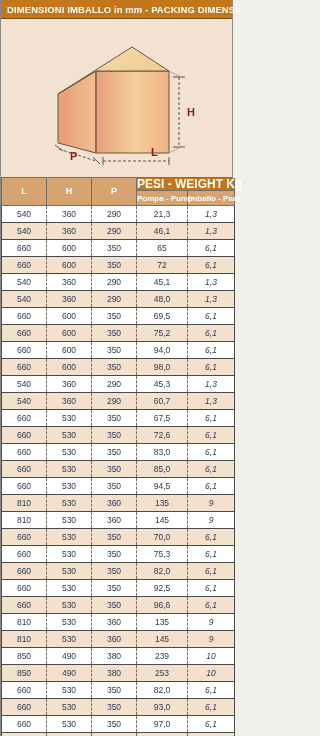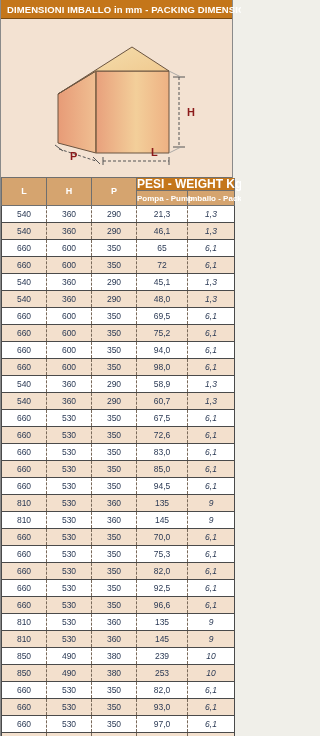--- a/index.html
+++ b/index.html
@@ -230,21 +230,21 @@
           <td>660</td>
           <td>600</td>
           <td>350</td>
           <td>98,0</td>
           <td>6,1</td>
         </tr>
         <tr>
           <td>540</td>
           <td>360</td>
           <td>290</td>
-          <td>58,9</td>
+          <td>45,3</td>
           <td>1,3</td>
         </tr>
         <tr class="alt">
           <td>540</td>
           <td>360</td>
           <td>290</td>
           <td>60,7</td>
           <td>1,3</td>
         </tr>
         <tr>

